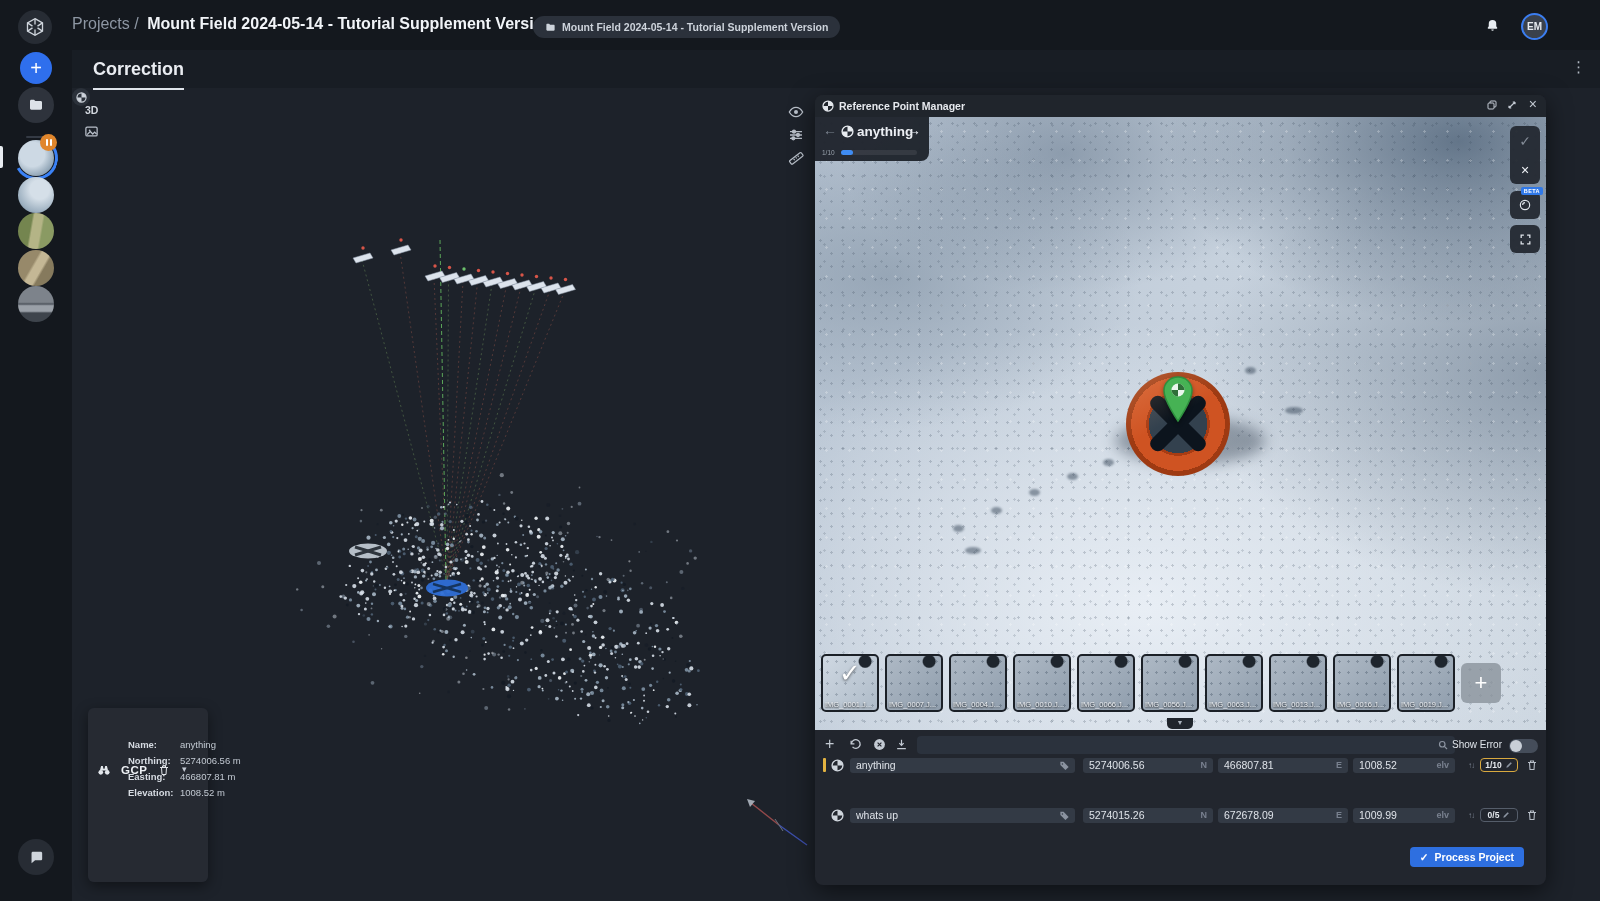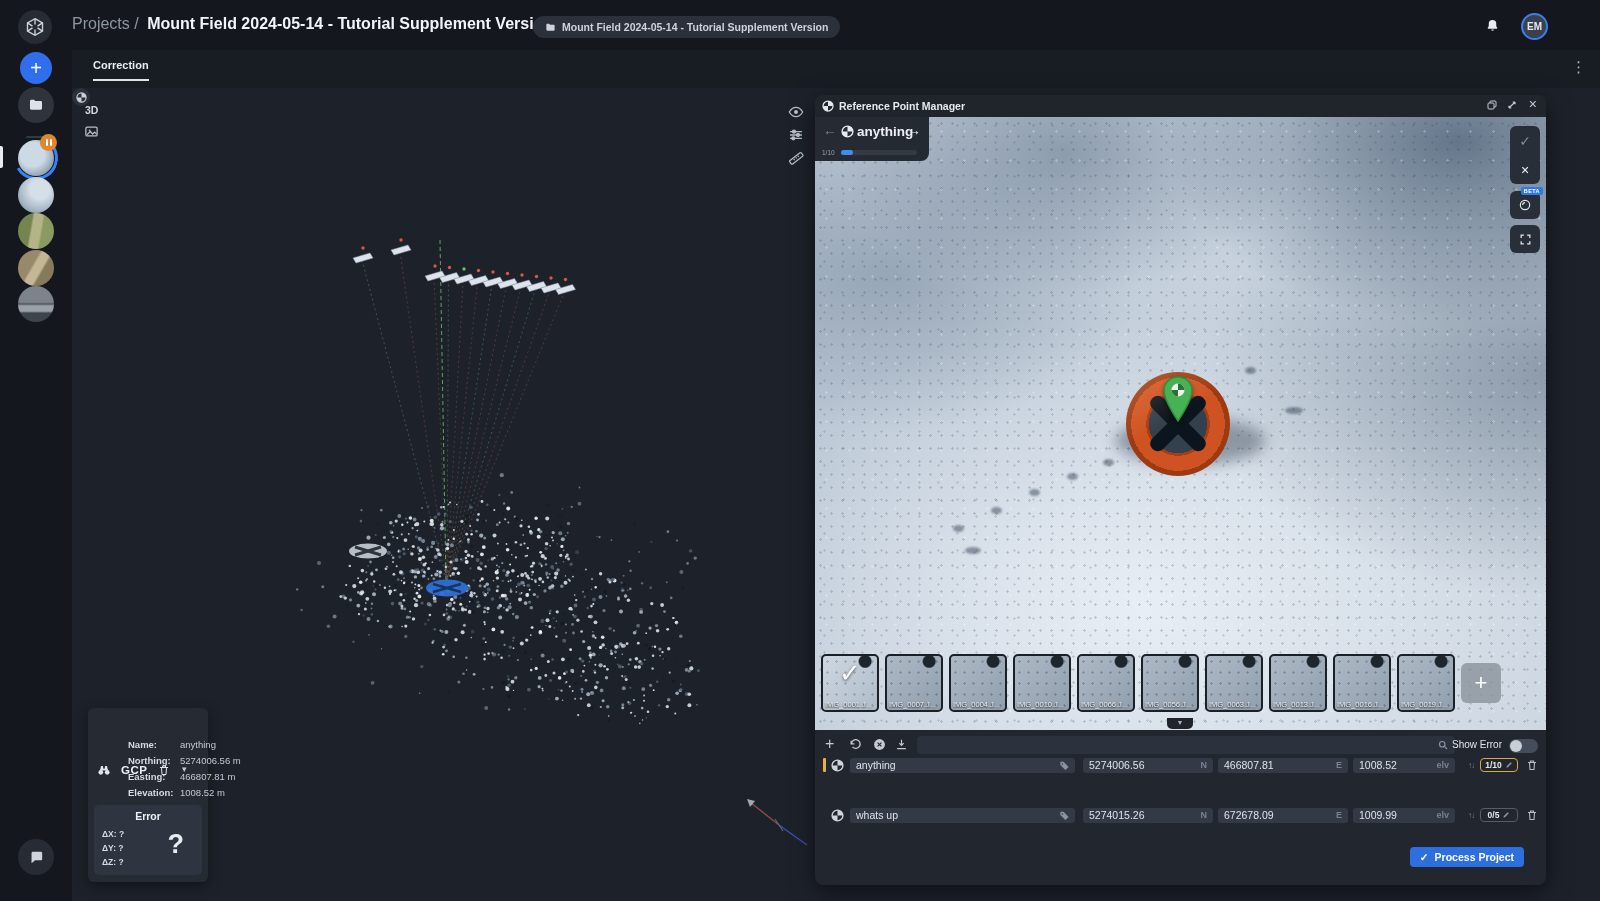--- a/index.html
+++ b/index.html
@@ -39,21 +39,21 @@
                  border:3px solid transparent; border-right-color:#3b82f6; border-bottom-color:#3b82f6;
                  transform:rotate(15deg); }
   #pause-badge { position:absolute; left:40px; top:84px; width:17px; height:17px; border-radius:50%;
                  background:#e0862c; z-index:2; display:flex; align-items:center; justify-content:center; gap:2px; }
   #pause-badge i { width:2px; height:7px; background:#fff; border-radius:1px; }
   #active-indicator { position:absolute; left:0; top:96px; width:3px; height:22px; background:#e8ecf1; border-radius:0 2px 2px 0; }
   #chat-btn { top:789px; background:#272c34; color:#cfd5dc; }
 
   
   #tabstrip { position:absolute; left:72px; top:50px; width:1528px; height:38px; background:#181d24; z-index:5; }
-  #tab-correction { position:absolute; left:21px; top:9px; font-size:11px; font-weight:600; color:#e9ecf1;
+  #tab-correction { position:absolute; left:21px; top:9px; font-size:18px; font-weight:600; color:#e9ecf1;
                     padding-bottom:8px; border-bottom:2px solid #dfe4ea; }
   #kebab { position:absolute; right:14px; top:8px; font-size:15px; color:#aeb6c0; }
 
   
   #viewer { position:absolute; left:72px; top:88px; width:1528px; height:813px; background:#1d222a; z-index:1; }
   #scene-svg { position:absolute; left:0; top:0; width:100%; height:100%; }
   #mode-3d { position:absolute; left:13px; top:16px; font-size:10.5px; font-weight:700; color:#d3d8df; }
   .vtool { position:absolute; color:#b9c0ca; }
   #gcp-tool { left:8px; top:58px; width:18px; height:18px; border-radius:50%; background:#2b313a;
               display:flex; align-items:center; justify-content:center; color:#ccd2da; }
@@ -1253,27 +1253,20 @@
         <span>5274006.56 m</span>
       </div>
     <div class="gcp-row" style="top:63px">
         <b>Easting:</b>
         <span>466807.81 m</span>
       </div>
     <div class="gcp-row" style="top:79px">
         <b>Elevation:</b>
         <span>1008.52 m</span>
       </div>
-    <div id="err-box">
-      <div id="err-title">Error</div>
-      <div class="err-line" style="top:24px">ΔX: ?</div>
-      <div class="err-line" style="top:38px">ΔY: ?</div>
-      <div class="err-line" style="top:52px">ΔZ: ?</div>
-      <div id="err-q">?</div>
-    </div>
   </div>
 </div>
 
 <div id="ref-panel">
   <div id="ref-head">
     <span class="abs" style="left:7px; top:5px; color:#e3e7ec;">
       <svg class="ic" width="12" height="12" viewBox="0 0 24 24">
         <circle cx="12" cy="12" r="10" fill="none" stroke="currentColor" stroke-width="2.5"></circle>
         <path d="M12 12V2a10 10 0 0 1 10 10H12z" fill="currentColor"></path>
         <path d="M12 12v10A10 10 0 0 1 2 12h10z" fill="currentColor"></path>

